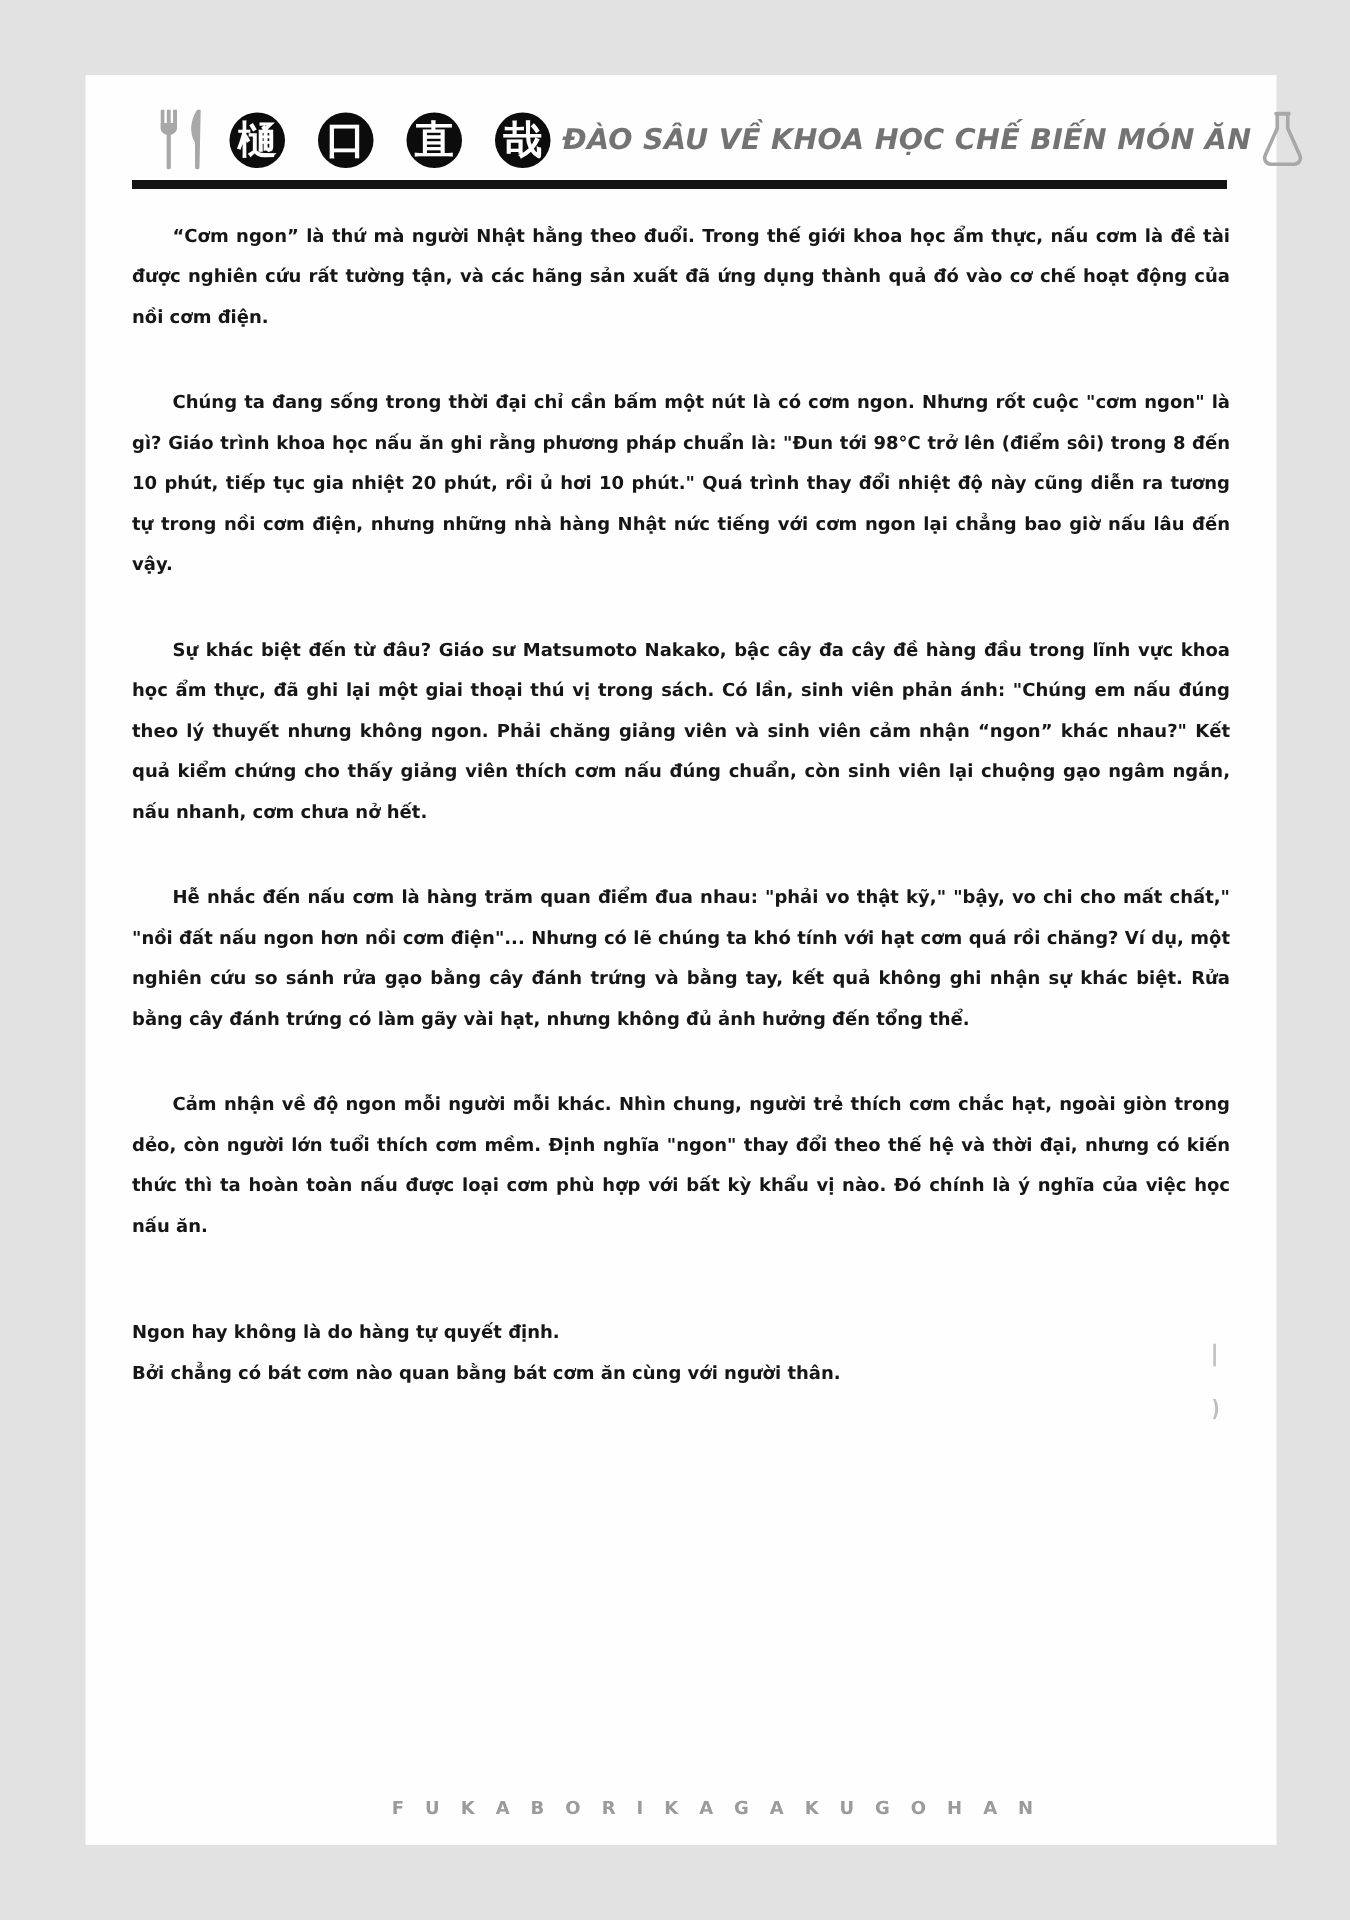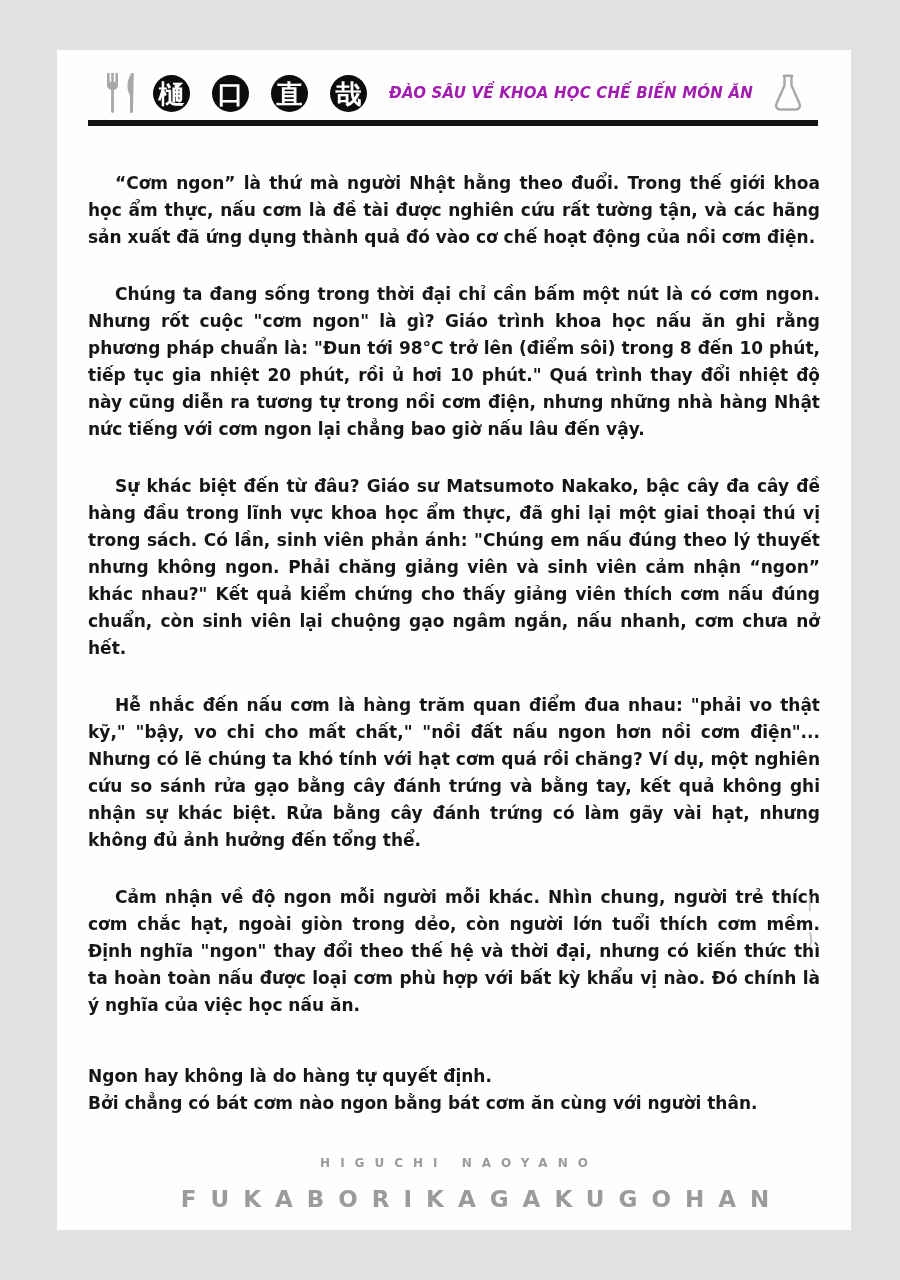--- a/index.html
+++ b/index.html
@@ -27,38 +27,38 @@
     width: 37px; height: 37px; border-radius: 50%;
     background: #0c0c0c; color: #ffffff;
     font-size: 26px; line-height: 38px; text-align: center;
     font-weight: bold;
     overflow: hidden;
   }
   .header-title {
     flex: 1 1 auto;
     text-align: center;
     font-weight: bold; font-style: italic;
-    font-size: 15px; letter-spacing: 0.2px;
-    color: #a21caf;
+    font-size: 19px; letter-spacing: 0.2px;
+    color: #737373;
     white-space: nowrap;
     padding-left: 8px;
   }
   .flask { flex: 0 0 auto; margin-left: 6px; }
   .header-rule {
     margin: 7px 33px 0 31px;
     height: 4px;
     border-top: 4px solid #141414;
     border-bottom: 2px solid #141414;
   }
   
   .content {
-    margin-top: 44px;
+    margin-top: 18px;
     padding: 0 31px;
     color: #161616;
-    font-size: 17px; font-weight: bold;
+    font-size: 12px; font-weight: bold;
     line-height: 27px;
     text-align: justify;
   }
   .content p { text-indent: 27px; margin-bottom: 30px; }
   .closing { margin-top: 44px; }
   .closing div { text-indent: 0; }
   
   .artifact {
     position: absolute; color: #bfbfbf;
     font-size: 15px; font-weight: bold;
@@ -68,21 +68,21 @@
   
   .footer {
     position: absolute; left: 0; right: 0; bottom: 18px;
     text-align: center; color: #9b9b9b;
   }
   .footer .line1 {
     font-size: 12px; font-weight: bold;
     letter-spacing: 10px; margin-right: -10px;
   }
   .footer .line2 {
-    font-size: 23px; font-weight: bold;
+    font-size: 12px; font-weight: bold;
     letter-spacing: 14px; margin-right: -14px;
     margin-top: 16px;
     padding-left: 42px;
   }
   svg { display: block; }
 </style>
 </head>
 <body>
 
 <div class="stage">
@@ -122,26 +122,25 @@
     <div class="header-rule"></div>
 
     <div class="content">
       <p>“Cơm ngon” là thứ mà người Nhật hằng theo đuổi. Trong thế giới khoa học ẩm thực, nấu cơm là đề tài được nghiên cứu rất tường tận, và các hãng sản xuất đã ứng dụng thành quả đó vào cơ chế hoạt động của nồi cơm điện.</p>
       <p>Chúng ta đang sống trong thời đại chỉ cần bấm một nút là có cơm ngon. Nhưng rốt cuộc "cơm ngon" là gì? Giáo trình khoa học nấu ăn ghi rằng phương pháp chuẩn là: "Đun tới 98°C trở lên (điểm sôi) trong 8 đến 10 phút, tiếp tục gia nhiệt 20 phút, rồi ủ hơi 10 phút." Quá trình thay đổi nhiệt độ này cũng diễn ra tương tự trong nồi cơm điện, nhưng những nhà hàng Nhật nức tiếng với cơm ngon lại chẳng bao giờ nấu lâu đến vậy.</p>
       <p>Sự khác biệt đến từ đâu? Giáo sư Matsumoto Nakako, bậc cây đa cây đề hàng đầu trong lĩnh vực khoa học ẩm thực, đã ghi lại một giai thoại thú vị trong sách. Có lần, sinh viên phản ánh: "Chúng em nấu đúng theo lý thuyết nhưng không ngon. Phải chăng giảng viên và sinh viên cảm nhận “ngon” khác nhau?" Kết quả kiểm chứng cho thấy giảng viên thích cơm nấu đúng chuẩn, còn sinh viên lại chuộng gạo ngâm ngắn, nấu nhanh, cơm chưa nở hết.</p>
       <p>Hễ nhắc đến nấu cơm là hàng trăm quan điểm đua nhau: "phải vo thật kỹ," "bậy, vo chi cho mất chất," "nồi đất nấu ngon hơn nồi cơm điện"... Nhưng có lẽ chúng ta khó tính với hạt cơm quá rồi chăng? Ví dụ, một nghiên cứu so sánh rửa gạo bằng cây đánh trứng và bằng tay, kết quả không ghi nhận sự khác biệt. Rửa bằng cây đánh trứng có làm gãy vài hạt, nhưng không đủ ảnh hưởng đến tổng thể.</p>
       <p>Cảm nhận về độ ngon mỗi người mỗi khác. Nhìn chung, người trẻ thích cơm chắc hạt, ngoài giòn trong dẻo, còn người lớn tuổi thích cơm mềm. Định nghĩa "ngon" thay đổi theo thế hệ và thời đại, nhưng có kiến thức thì ta hoàn toàn nấu được loại cơm phù hợp với bất kỳ khẩu vị nào. Đó chính là ý nghĩa của việc học nấu ăn.</p>
       <div class="closing">
         <div>Ngon hay không là do hàng tự quyết định.</div>
-        <div>Bởi chẳng có bát cơm nào ngon bằng bát cơm ăn cùng với người thân.</div>
+        <div>Bởi chẳng có bát cơm nào quan bằng bát cơm ăn cùng với người thân.</div>
       </div>
     </div>
 
     <span class="artifact artifact-1">|</span>
     <span class="artifact artifact-2">)</span>
 
     <div class="footer">
-      <div class="line1">HIGUCHI NAOYANO</div>
       <div class="line2">FUKABORIKAGAKUGOHAN</div>
     </div>
 
   </div>
 </div>
 
 </body></html>

